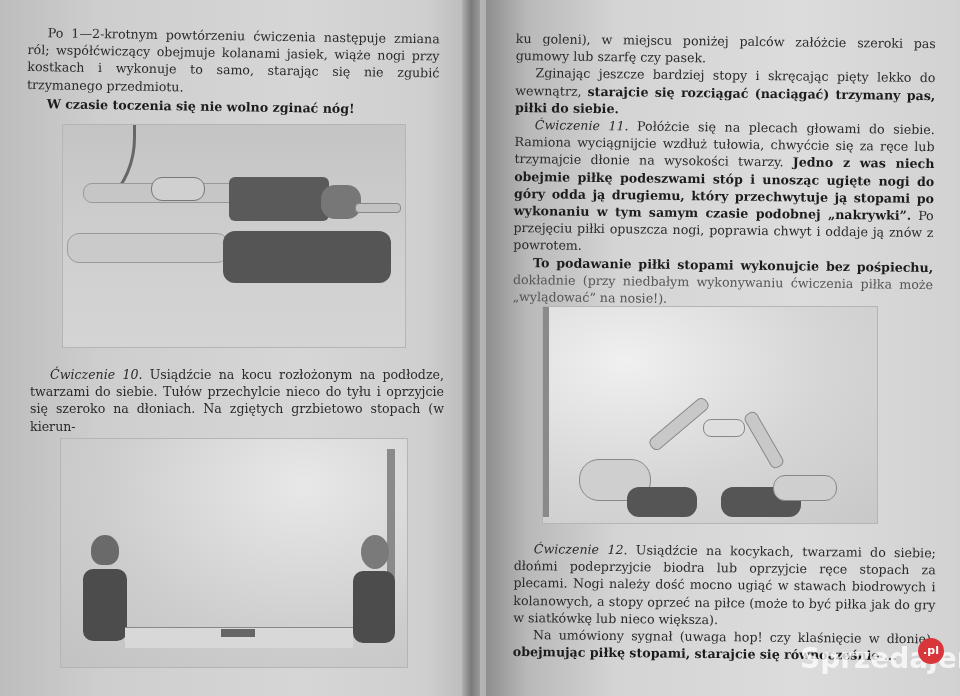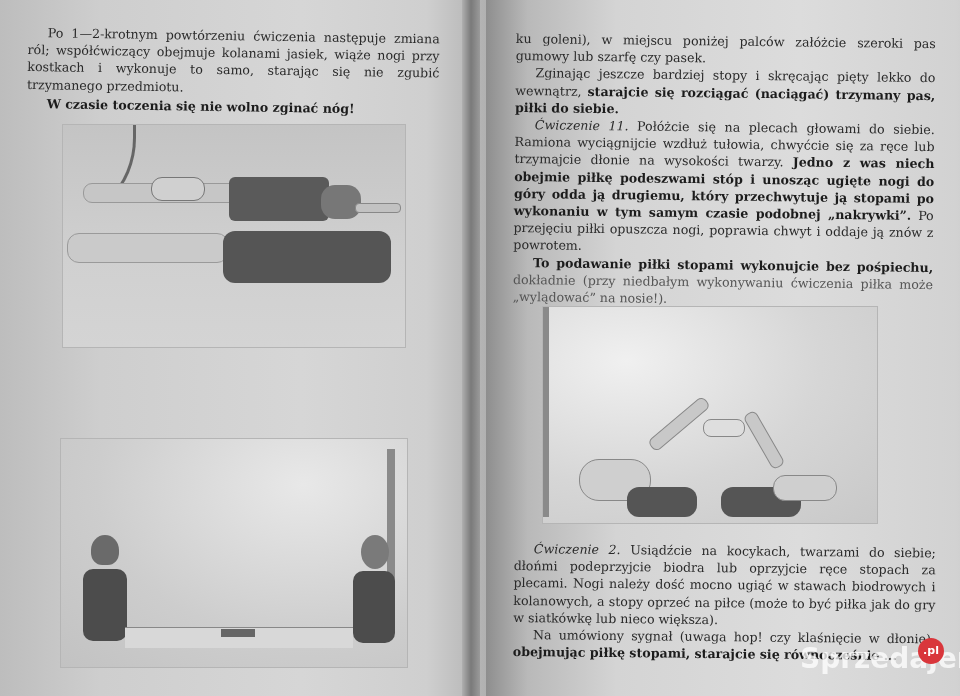--- a/index.html
+++ b/index.html
@@ -35,20 +35,23 @@
     <div class="fig" style="left:-40px;top:-30px;width:110px;height:130px;border-right:3px solid #666;border-bottom:3px solid transparent;border-radius:0 0 90px 0;"></div>
     <div class="fig skin" style="left:20px;top:58px;width:160px;height:18px;border-radius:9px;background:#c6c6c6;border:1px solid #999;"></div>
     <div class="fig" style="left:88px;top:52px;width:52px;height:22px;border-radius:11px;background:#d0d0d0;border:1px solid #777;"></div>
     <div class="fig dark" style="left:166px;top:52px;width:100px;height:44px;border-radius:6px;"></div>
     <div class="fig" style="left:258px;top:60px;width:40px;height:34px;border-radius:14px;background:#777;"></div>
     <div class="fig skin" style="left:292px;top:78px;width:44px;height:8px;border-radius:4px;background:#c2c2c2;border:1px solid #888;"></div>
     <div class="fig skin" style="left:4px;top:108px;width:160px;height:28px;border-radius:12px;background:#cacaca;border:1px solid #9a9a9a;"></div>
     <div class="fig dark" style="left:160px;top:106px;width:168px;height:52px;border-radius:12px;background:#555;"></div>
   </div>
 
+  <div class="text" style="left:30px;top:366px;width:414px;">
+    <p><span class="i">Ćwiczenie 10.</span><span> Usiądźcie na kocu rozłożonym na podłodze, twarzami do siebie. Tułów przechylcie nieco do tyłu i oprzyjcie się szeroko na dłoniach. Na zgiętych grzbietowo stopach (w kierun-</span></p>
+  </div>
 
   <div class="photo" style="left:60px;top:438px;width:346px;height:228px;background:radial-gradient(ellipse at 70% 20%,#e8e8e8,#cdcdcd 60%,#c2c2c2);">
     <div class="fig" style="left:326px;top:10px;width:8px;height:180px;background:#8a8a8a;"></div>
     <div class="fig" style="left:30px;top:96px;width:28px;height:30px;border-radius:50% 50% 40% 40%;background:#6a6a6a;"></div>
     <div class="fig dark" style="left:22px;top:130px;width:44px;height:72px;border-radius:10px;background:#4c4c4c;"></div>
     <div class="fig" style="left:300px;top:96px;width:28px;height:34px;border-radius:50%;background:#7a7a7a;"></div>
     <div class="fig dark" style="left:292px;top:132px;width:42px;height:72px;border-radius:10px;background:#4c4c4c;"></div>
     <div class="fig" style="left:64px;top:188px;width:228px;height:20px;background:#d8d8d8;border-top:1px solid #888;"></div>
     <div class="fig" style="left:160px;top:190px;width:34px;height:8px;background:#666;"></div>
   </div>
@@ -71,19 +74,19 @@
     <div class="fig" style="left:36px;top:152px;width:70px;height:40px;border-radius:20px;background:#cfcfcf;border:1px solid #888;"></div>
     <div class="fig" style="left:100px;top:110px;width:70px;height:12px;background:#c8c8c8;border:1px solid #888;transform:rotate(-40deg);border-radius:6px;"></div>
     <div class="fig dark" style="left:84px;top:180px;width:70px;height:30px;border-radius:12px;background:#555;"></div>
     <div class="fig" style="left:160px;top:112px;width:40px;height:16px;border-radius:8px;background:#dedede;border:1px solid #888;"></div>
     <div class="fig" style="left:190px;top:126px;width:60px;height:12px;background:#c8c8c8;border:1px solid #888;transform:rotate(60deg);border-radius:6px;"></div>
     <div class="fig dark" style="left:178px;top:180px;width:80px;height:30px;border-radius:12px;background:#555;"></div>
     <div class="fig" style="left:230px;top:168px;width:62px;height:24px;border-radius:12px;background:#cfcfcf;border:1px solid #888;"></div>
   </div>
 
   <div class="text" style="left:28px;top:540px;width:422px;transform:rotate(0.6deg);transform-origin:left top;">
-    <p><span class="i">Ćwiczenie 2.</span><span> Usiądźcie na kocykach, twarzami do siebie; dłońmi podeprzyjcie biodra lub oprzyjcie ręce stopach za plecami. Nogi należy dość mocno ugiąć w stawach biodrowych i kolanowych, a stopy oprzeć na piłce (może to być piłka jak do gry w siatkówkę lub nieco większa).</span></p>
+    <p><span class="i">Ćwiczenie 12.</span><span> Usiądźcie na kocykach, twarzami do siebie; dłońmi podeprzyjcie biodra lub oprzyjcie ręce stopach za plecami. Nogi należy dość mocno ugiąć w stawach biodrowych i kolanowych, a stopy oprzeć na piłce (może to być piłka jak do gry w siatkówkę lub nieco większa).</span></p>
     <p><span>Na umówiony sygnał (uwaga hop! czy klaśnięcie w dłonie), </span><span class="b">obejmując piłkę stopami, starajcie się równocześnie ...</span></p>
   </div>
 </div>
 
 <div class="watermark">Sprzedajemy</div>
 <div class="wm-badge">.pl</div>
 
 </body></html>

